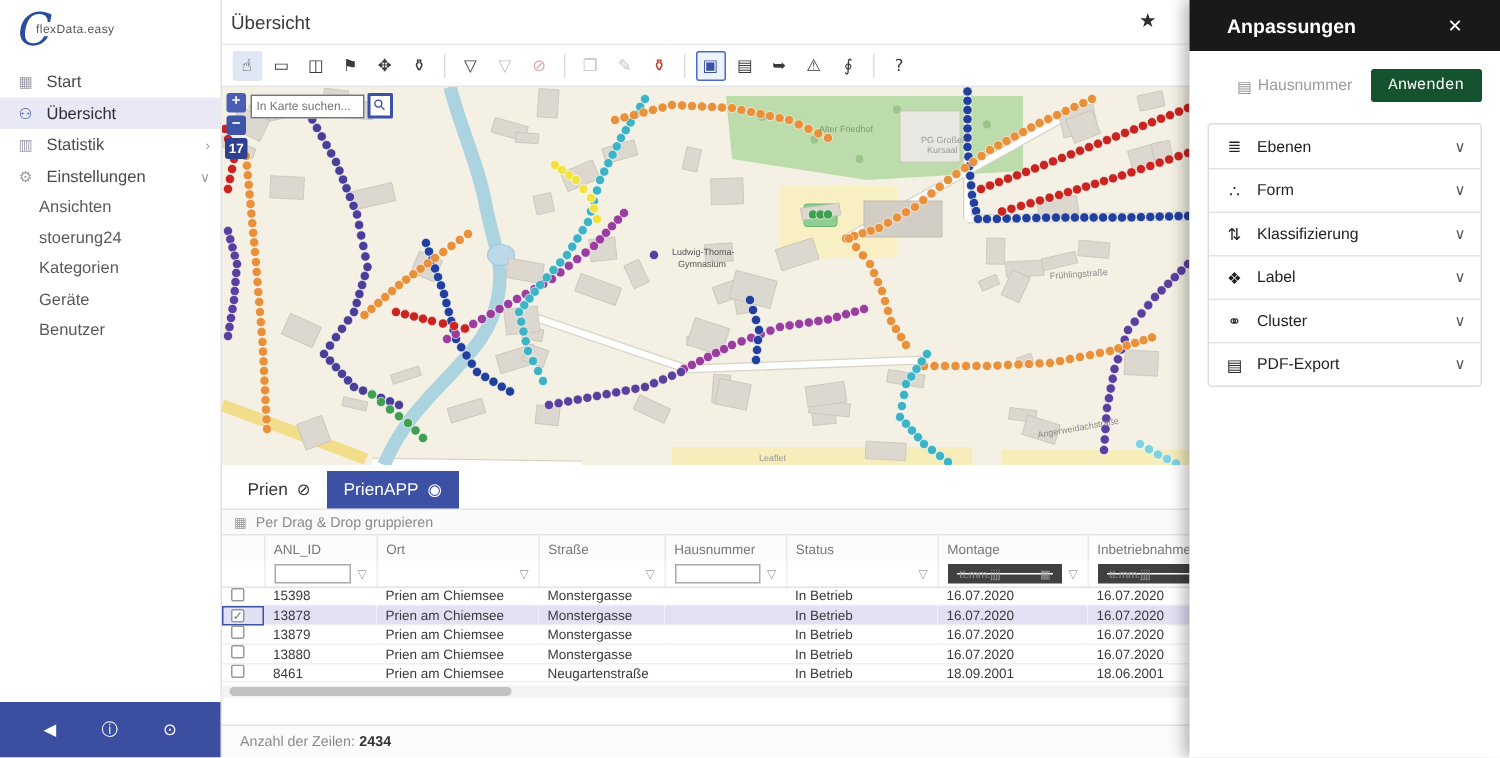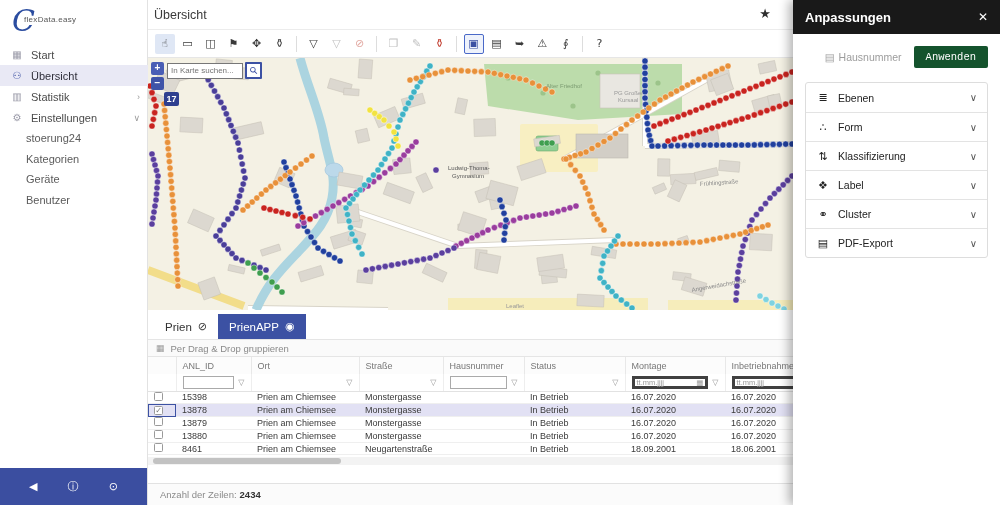--- a/index.html
+++ b/index.html
@@ -43,21 +43,21 @@
   .ticon.danger.disabled{color:#e2a9a2}
   .tsep{width:1px;height:16px;background:#ddd;margin:0 5px}
 
   
   .map{position:absolute;left:148px;top:58px;width:645px;height:252px;overflow:hidden;background:#f4f1e4}
   .map svg{display:block}
   .mapbtn{position:absolute;width:13px;height:13px;color:#fff;font-size:10px;line-height:12px;
     text-align:center;border-radius:2px;cursor:pointer;font-weight:bold}
   .zoom-in{left:3px;top:4px;background:#4a5eb5}
   .zoom-out{left:3px;top:19px;background:#3f53a8}
-  .zoom-level{left:16px;top:34px;background:#2e3f8f;width:15px;height:14px;font-size:9px;line-height:14px}
+  .zoom-level{left:2px;top:34px;background:#2e3f8f;width:15px;height:14px;font-size:9px;line-height:14px}
   .map-search{position:absolute;left:19px;top:4px;display:flex;align-items:center}
   .map-search input{width:76px;height:16px;font-size:8px;border:1px solid #777;padding:0 3px;
     font-family:Liberation Sans, sans-serif;color:#444;background:#fff}
   .map-search .search-btn{width:17px;height:17px;border:2px solid #3c51a3;background:#fff;color:#3c51a3;
     margin-left:2px;font-size:10px;line-height:13px;text-align:center;cursor:pointer;border-radius:1px}
   .search-btn span{display:inline-block;transform:rotate(-45deg)}
   .map-attr{position:absolute;left:358px;bottom:1px;font-size:6px;color:#999}
 
   
   .tablezone{position:absolute;left:148px;top:310px;width:645px;height:195px;background:#fff}
@@ -71,38 +71,38 @@
   .group-bar .gicon{color:#9a9a9a;font-size:9px}
   table.grid{border-collapse:collapse;table-layout:fixed;width:697px;font-size:9px}
   .grid th{height:17px;font-weight:normal;text-align:left;color:#777;padding:0 6px;
     border-right:1px solid #e8e8e8;background:#fcfcfc;white-space:nowrap;overflow:hidden}
   .grid td{height:12.8px;padding:0 6px;border-bottom:1px solid #efefef;color:#3a3a3a;
     white-space:nowrap;overflow:hidden}
   .grid .frow td{height:17px;border-bottom:1px solid #e2e2e2;border-right:1px solid #eee;background:#fff}
   .fcell{display:flex;align-items:center;justify-content:flex-end;gap:4px}
   .fcell input{height:13px;border:1px solid #aaa;flex:1;min-width:0;font-size:8px;padding:0 2px;
     font-family:"Liberation Sans",sans-serif}
-  .fcell .dinput{flex:1;height:13px;border:3px solid #404040;display:flex;align-items:center;
+  .fcell .dinput{flex:1;height:13px;border:6px solid #404040;display:flex;align-items:center;
     justify-content:space-between;padding:0 2px;color:#999;font-size:7.5px}
   .funnel{color:#9a9a9a;font-size:8px;cursor:pointer}
   .cb{width:9px;height:9px;border:1px solid #9a9a9a;border-radius:1.5px;display:inline-block;
     font-size:8px;line-height:8px;text-align:center;color:#777;background:#fff;cursor:pointer}
   tr.sel td{background:#e2e1f4}
   tr.sel td.cbcell{outline:1.5px solid #3c51a3;outline-offset:-1.5px}
   .hscroll{position:relative;height:8px;background:#f3f3f3;margin-top:2px;width:645px}
   .hthumb{position:absolute;left:5px;top:1px;width:188px;height:6px;background:#c2c2c2;border-radius:3px;cursor:pointer}
   .tfoot{position:absolute;left:0;bottom:0;width:645px;height:22px;border-top:1px solid #e2e2e2;
     background:#fbfbfb;display:flex;align-items:center;padding-left:12px;font-size:9.5px;color:#8a8a8a}
   .tfoot b{color:#333;margin-left:3px}
 
   
   .panel{position:absolute;right:0;top:0;width:207px;height:505px;background:#fff;z-index:20;
     box-shadow:-4px 0 10px rgba(0,0,0,.3)}
   .panel-head{height:34px;background:#191919;color:#fff;display:flex;align-items:center;
-    padding:0 12px;font-size:13px;font-weight:bold}
+    padding:0 25px;font-size:13px;font-weight:bold}
   .panel-close{margin-left:auto;font-size:12px;font-weight:normal;cursor:pointer}
   .panel-actions{display:flex;align-items:center;justify-content:flex-end;gap:12px;padding:12px 12px 10px}
   .export-link{display:flex;align-items:center;gap:4px;font-size:10.5px;color:#9c9c9c;cursor:pointer}
   .apply-btn{background:#14532d;color:#fff;border:none;font-size:10.5px;padding:5px 12px;
     border-radius:2px;cursor:pointer;font-family:Liberation Mono, monospace}
   .accordion{margin:4px 12px;border:1px solid #ddd;border-radius:3px}
   .acc-item{display:flex;align-items:center;height:29px;padding:0 10px;gap:8px;cursor:pointer;
     border-top:1px solid #e3e3e3}
   .acc-item:first-child{border-top:none}
   .acc-item .aicon{font-size:11px;color:#222;width:14px;text-align:center}
@@ -131,20 +131,21 @@
         <div class="nav-item">
           <span class="nicon">▥</span>
           <span>Statistik</span>
           <span class="chev">›</span>
         </div>
         <div class="nav-item">
           <span class="nicon">⚙</span>
           <span>Einstellungen</span>
           <span class="chev">∨</span>
         </div>
+        <div class="nav-sub">Ansichten</div>
         <div class="nav-sub">stoerung24</div>
         <div class="nav-sub">Kategorien</div>
         <div class="nav-sub">Geräte</div>
         <div class="nav-sub">Benutzer</div>
       </div>
     <div class="side-foot" id="sidefoot">
         <span>◀</span>
         <span>ⓘ</span>
         <span>⊙</span>
       </div>

